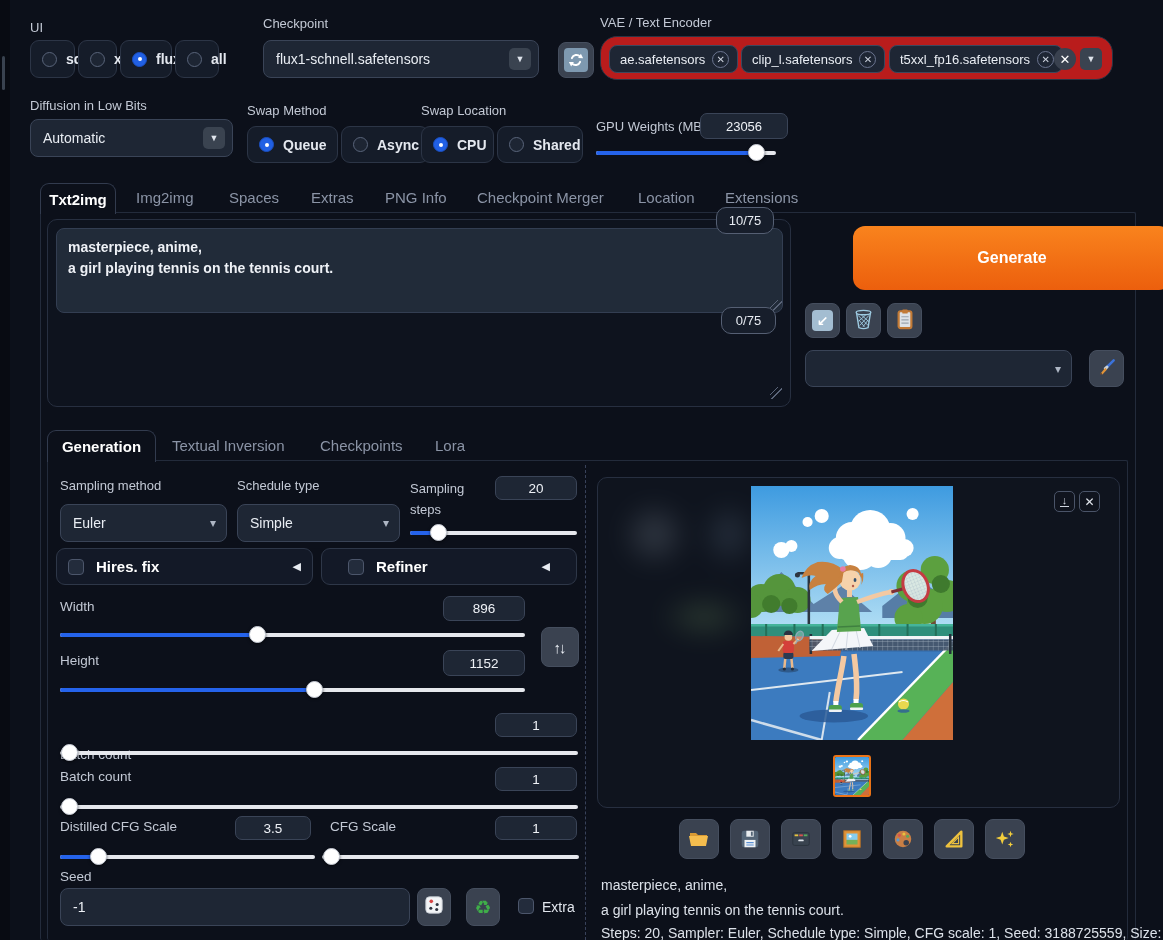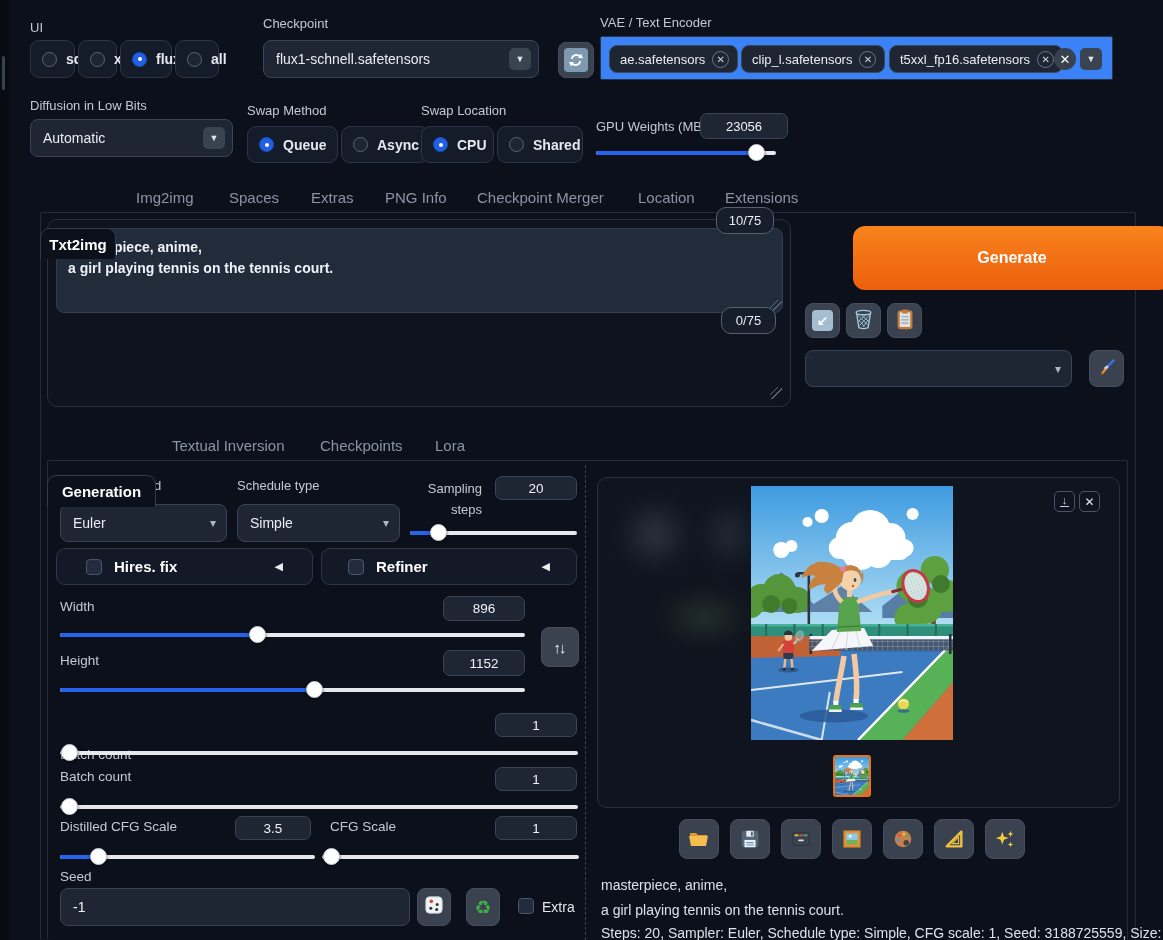--- a/index.html
+++ b/index.html
@@ -1,34 +1,34 @@
 <!DOCTYPE html>
 <html><head>
 <meta charset="utf-8">
 <style>
   * { box-sizing: border-box; margin: 0; padding: 0; }
   html,body { width:1163px; height:940px; overflow:hidden; }
   body { background:#0c101a; font-family:"Liberation Sans","DejaVu Sans",sans-serif; position:relative; }
   .abs { position:absolute; }
-  .lbl { font-size:13px; color:#c3c9d5;text-align:right; }
+  .lbl { font-size:13px; color:#c3c9d5; }
   .sel { background:#1e2634; border:1px solid #3a4457; border-radius:8px; display:flex; align-items:center; color:#e9edf3; font-size:14px; }
   .sel .tx { padding-left:12px; flex:1; white-space:nowrap; overflow:hidden; }
   .caret-sq { width:22px; height:22px; background:#3a4350; border-radius:5px; display:flex; align-items:center; justify-content:center; color:#dfe4ec; font-size:9px; margin-right:7px; flex:none; }
   .caret { color:#aeb6c4; font-size:12px; margin-right:10px; flex:none; }
   .rbox { background:#151c29; border:1px solid #2c3546; border-radius:9px; display:flex; align-items:center; gap:9px; padding:0 11px; color:#e4e8ef; font-size:14px; font-weight:600; }
   .rc { width:15px; height:15px; border-radius:50%; background:#1d2533; border:1px solid #59647a; position:relative; flex:none; }
   .rc.on { background:#2160e4; border-color:#1b4fc0; }
   .rc.on::after { content:""; position:absolute; left:4.5px; top:4.5px; width:4px; height:4px; border-radius:50%; background:#fff; }
   .cb { width:16px; height:16px; border-radius:4px; background:#232c3c; border:1px solid #4c566b; flex:none; }
   .ibtn { background:#3a4250; border:1px solid #454e5e; border-radius:8px; display:flex; align-items:center; justify-content:center; }
   .track { height:4px; border-radius:2px; background:#e6e8ed; position:absolute; }
   .fill { height:4px; border-radius:2px; background:#2563eb; position:absolute; }
   .knob { width:17px; height:17px; border-radius:50%; background:#fff; border:1px solid #c5cad4; box-shadow:0 1px 3px rgba(0,0,0,.6); position:absolute; }
   .tab { font-size:15px; color:#8b94a6; white-space:nowrap; }
-  .tabbox { background:#0c101a; border:1px solid #323b4e; border-bottom:none; border-radius:9px 9px 0 0; display:flex; align-items:center; justify-content:center; color:#fff; font-size:15px; font-weight:600; z-index:5;margin-top:45px; }
+  .tabbox { background:#0c101a; border:1px solid #323b4e; border-bottom:none; border-radius:9px 9px 0 0; display:flex; align-items:center; justify-content:center; color:#fff; font-size:15px; font-weight:600; z-index:5; }
   .pillcnt { background:#171e2b; border:1px solid #555f73; border-radius:10px; color:#e7ebf2; font-size:13px; display:flex; align-items:center; justify-content:center; z-index:6; }
   .chip { position:absolute; top:8px; height:28px; background:#1e2634; border:1px solid #3c485e; border-radius:8px; display:flex; align-items:center; gap:7px; padding:0 8px 0 10px; color:#e9edf3; font-size:13px; white-space:nowrap; }
   .chipx { width:17px; height:17px; border-radius:50%; border:1px solid #6b7590; color:#cdd3de; font-size:10px; display:flex; align-items:center; justify-content:center; flex:none; }
   .pin { background:#1e2634; border:1px solid #3a4457; border-radius:7px; color:#eef1f6; font-size:13.5px; text-align:center; outline:none; }
   .panel { border:1px solid #232b3b; border-radius:2px; }
   textarea { resize:none; outline:none; }
   .ta { background:#212b39; border:1px solid #333e52; border-radius:8px; color:#eef1f6; font-size:14px; font-weight:600; font-family:"Liberation Sans","DejaVu Sans",sans-serif; padding:8px 11px; line-height:21px; }
   .ta2 { background:#161e2b; border:1px solid #2a3344; font-weight:400; color:#eef1f6; }
   .ta2::placeholder { color:#59637a; opacity:1; }
   .gen { background:linear-gradient(180deg,#f9831d,#ec5f0d); border:none; border-radius:12px; color:#fff; font-size:16px; font-weight:700; display:flex; align-items:center; justify-content:center; font-family:inherit;margin-left:48px; }
@@ -201,21 +201,21 @@
     <svg width="18" height="18" viewBox="0 0 24 24">
       <path d="M6.5 9.5 A6.5 6.5 0 0 1 17.5 7.5" stroke="#fff" stroke-width="2.6" fill="none" stroke-linecap="round"></path>
       <path d="M17.5 14.5 A6.5 6.5 0 0 1 6.5 16.5" stroke="#fff" stroke-width="2.6" fill="none" stroke-linecap="round"></path>
       <polygon points="18.5,3.5 21.5,9.5 14.8,9.2" fill="#fff"></polygon>
       <polygon points="5.5,20.5 2.5,14.5 9.2,14.8" fill="#fff"></polygon>
     </svg>
   </span>
 </div>
 
 <div class="abs lbl" style="left:600px;top:15px">VAE / Text Encoder</div>
-<div class="abs" style="left:600px;top:36px;width:513px;height:44px;background:#3b82f6;border:1px solid #2b3444;border-radius:2px">
+<div class="abs" style="left:600px;top:36px;width:513px;height:44px;background:#b91c1c;border:1px solid #2b3444;border-radius:17px">
   <div class="chip" style="left:8px">
     <span>ae.safetensors</span>
     <span class="chipx">✕</span>
   </div>
   <div class="chip" style="left:140px">
     <span>clip_l.safetensors</span>
     <span class="chipx">✕</span>
   </div>
   <div class="chip" style="left:288px">
     <span>t5xxl_fp16.safetensors</span>
@@ -337,21 +337,21 @@
   <span class="caret">▾</span>
 </div>
 <div class="abs sel" style="left:237px;top:504px;width:163px;height:38px">
   <span class="tx">Simple</span>
   <span class="caret">▾</span>
 </div>
 <div class="abs track" style="left:410px;top:531px;width:167px"></div>
 <div class="abs fill" style="left:410px;top:531px;width:29px"></div>
 <div class="abs knob" style="left:430px;top:524px"></div>
 
-<div class="abs" style="left:56px;top:548px;width:257px;height:37px;background:#131927;border:1px solid #2e3748;border-radius:9px;display:flex;align-items:center;gap:12px;padding:0 29px">
+<div class="abs" style="left:56px;top:548px;width:257px;height:37px;background:#131927;border:1px solid #2e3748;border-radius:9px;display:flex;align-items:center;gap:12px;padding:0 11px">
   <span class="cb"></span>
   <span style="color:#fff;font-size:15px;font-weight:600;flex:1">Hires. fix</span>
   <span style="color:#e8ecf2;font-size:11px">◀</span>
 </div>
 <div class="abs" style="left:321px;top:548px;width:256px;height:37px;background:#131927;border:1px solid #2e3748;border-radius:9px;display:flex;align-items:center;gap:12px;padding:0 26px">
   <span class="cb"></span>
   <span style="color:#fff;font-size:15px;font-weight:600;flex:1">Refiner</span>
   <span style="color:#e8ecf2;font-size:11px">◀</span>
 </div>
 

